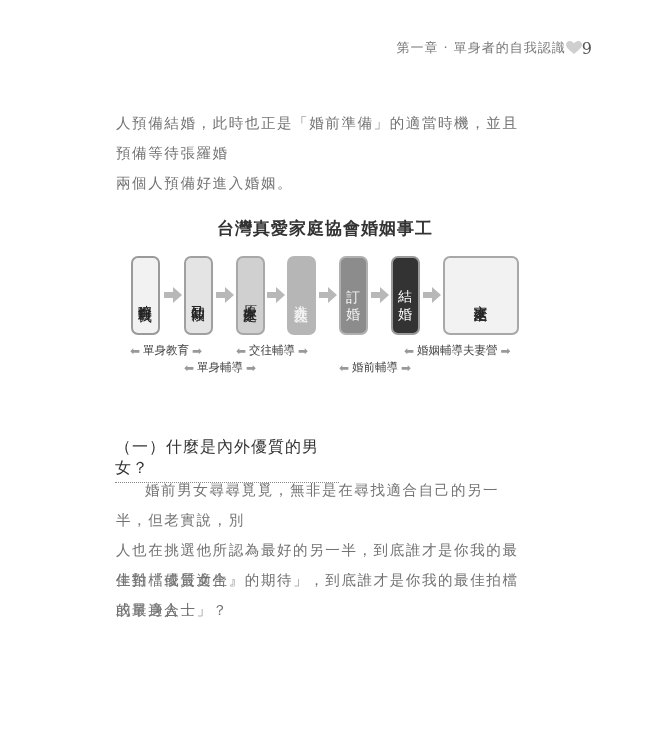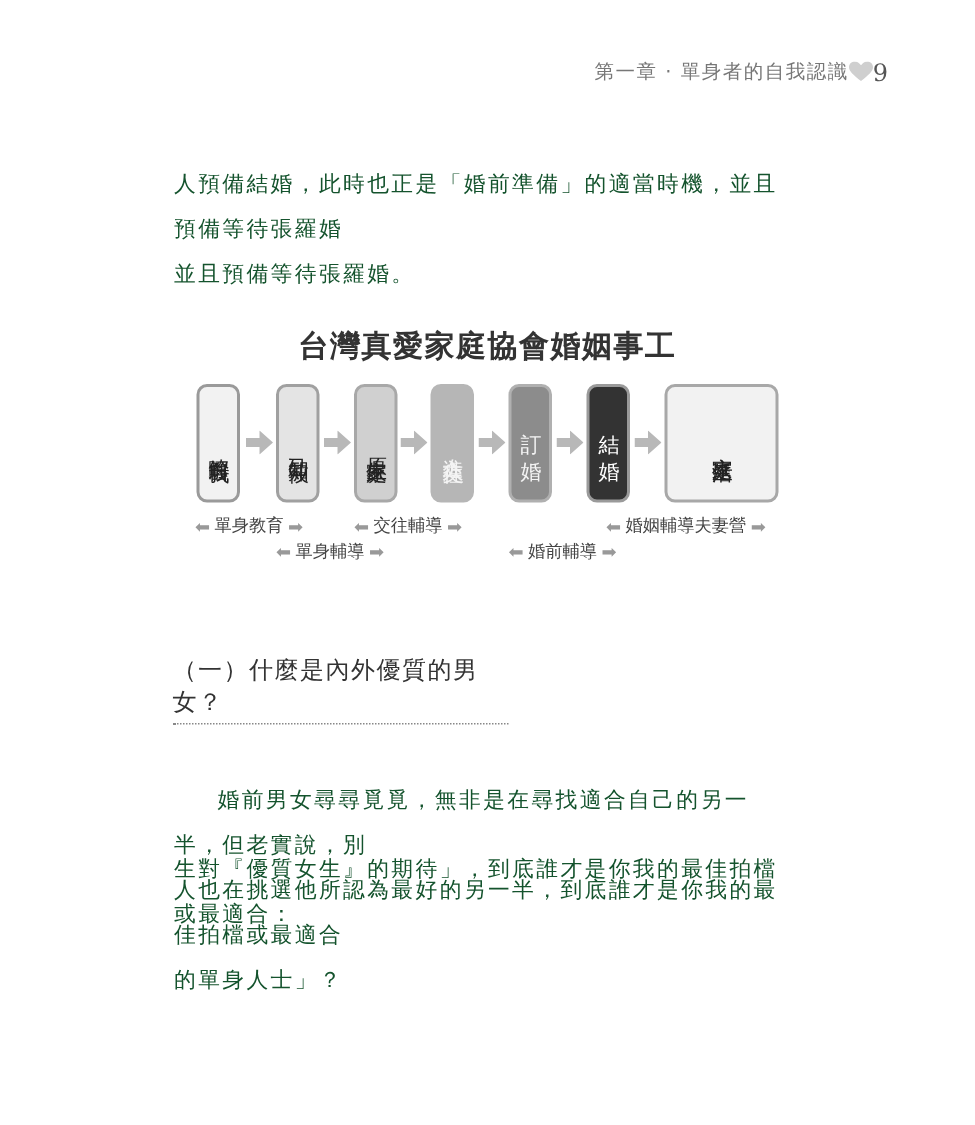--- a/index.html
+++ b/index.html
@@ -5,26 +5,26 @@
     html, body { margin: 0; padding: 0; background: #ffffff; }
     body { width: 650px; height: 750px; position: relative; overflow: hidden;
            font-family: "DejaVu Serif", "Liberation Serif", serif; color: #2a2a2a; }
     .header { position: absolute; top: 36px; right: 58px; height: 24px;
               display: flex; align-items: center; gap: 0; font-size: 13px; color: #777; }
     .header .chapter { font-family: "DejaVu Sans", "Liberation Sans", sans-serif; letter-spacing: 1px; }
     .header .heart { width: 16px; height: 14px; display: inline-block; }
     .header .pageno { font-size: 16px; color: #555; }
 
     .para { position: absolute; left: 116px; width: 410px; font-size: 14.5px;
-            line-height: 30px; letter-spacing: 1.6px; color: #14532d; }
+            line-height: 30px; letter-spacing: 1.6px; color: #737373; }
     .para p { margin: 0; }
-    .para .indent { text-indent: 29px; margin-top: 44px; }
+    .para .indent { text-indent: 29px; }
 
     .fig-title { position: absolute; top: 217px; left: 0; width: 650px; text-align: center;
-                 font-family: "DejaVu Sans", "Liberation Sans", sans-serif; font-size: 20px;
+                 font-family: "DejaVu Sans", "Liberation Sans", sans-serif; font-size: 17px;
                  color: #333; letter-spacing: 1px; font-weight: bold; }
 
     .box { position: absolute; top: 256px; height: 79px; border-radius: 7px;
            display: flex; align-items: center; justify-content: center;
            box-sizing: border-box; }
     .box .vtext { writing-mode: vertical-rl; font-size: 14px; letter-spacing: 1px; }
     .box .vtext.spaced { letter-spacing: 18px; }
     .arrow { position: absolute; top: 287px; width: 18px; height: 16px; }
 
     .label { position: absolute; font-family: "DejaVu Sans", "Liberation Sans", sans-serif;
@@ -42,21 +42,21 @@
 <div class="header">
   <span class="chapter">第一章 · 單身者的自我認識</span>
   <svg class="heart" viewBox="0 0 16 14">
     <path d="M8 13 C3 9 0 6.5 0 3.8 C0 1.6 1.7 0 3.8 0 C5.5 0 6.8 1 8 2.5 C9.2 1 10.5 0 12.2 0 C14.3 0 16 1.6 16 3.8 C16 6.5 13 9 8 13 Z" fill="#cfcfcf"></path>
   </svg>
   <span class="pageno">9</span>
 </div>
 
 <div class="para" style="top:108px;">
   <p>人預備結婚，此時也正是「婚前準備」的適當時機，並且預備等待張羅婚</p>
-  <p>並且預備等待張羅婚。</p>
+  <p>兩個人預備好進入婚姻。</p>
 </div>
 
 <div class="fig-title">台灣真愛家庭協會婚姻事工</div>
 
 <div class="box" id="b0" style="left:131px;width:29px;background:#f2f2f2;border:2px solid #9a9a9a;color:#222;">
   <span class="vtext">瞭解自我</span>
 </div>
 <svg class="arrow" style="left:164px;" viewBox="0 0 18 16">
     <path d="M0 5 H9 V0 L18 8 L9 16 V11 H0 Z" fill="#b8b8b8"></path>
   </svg>

